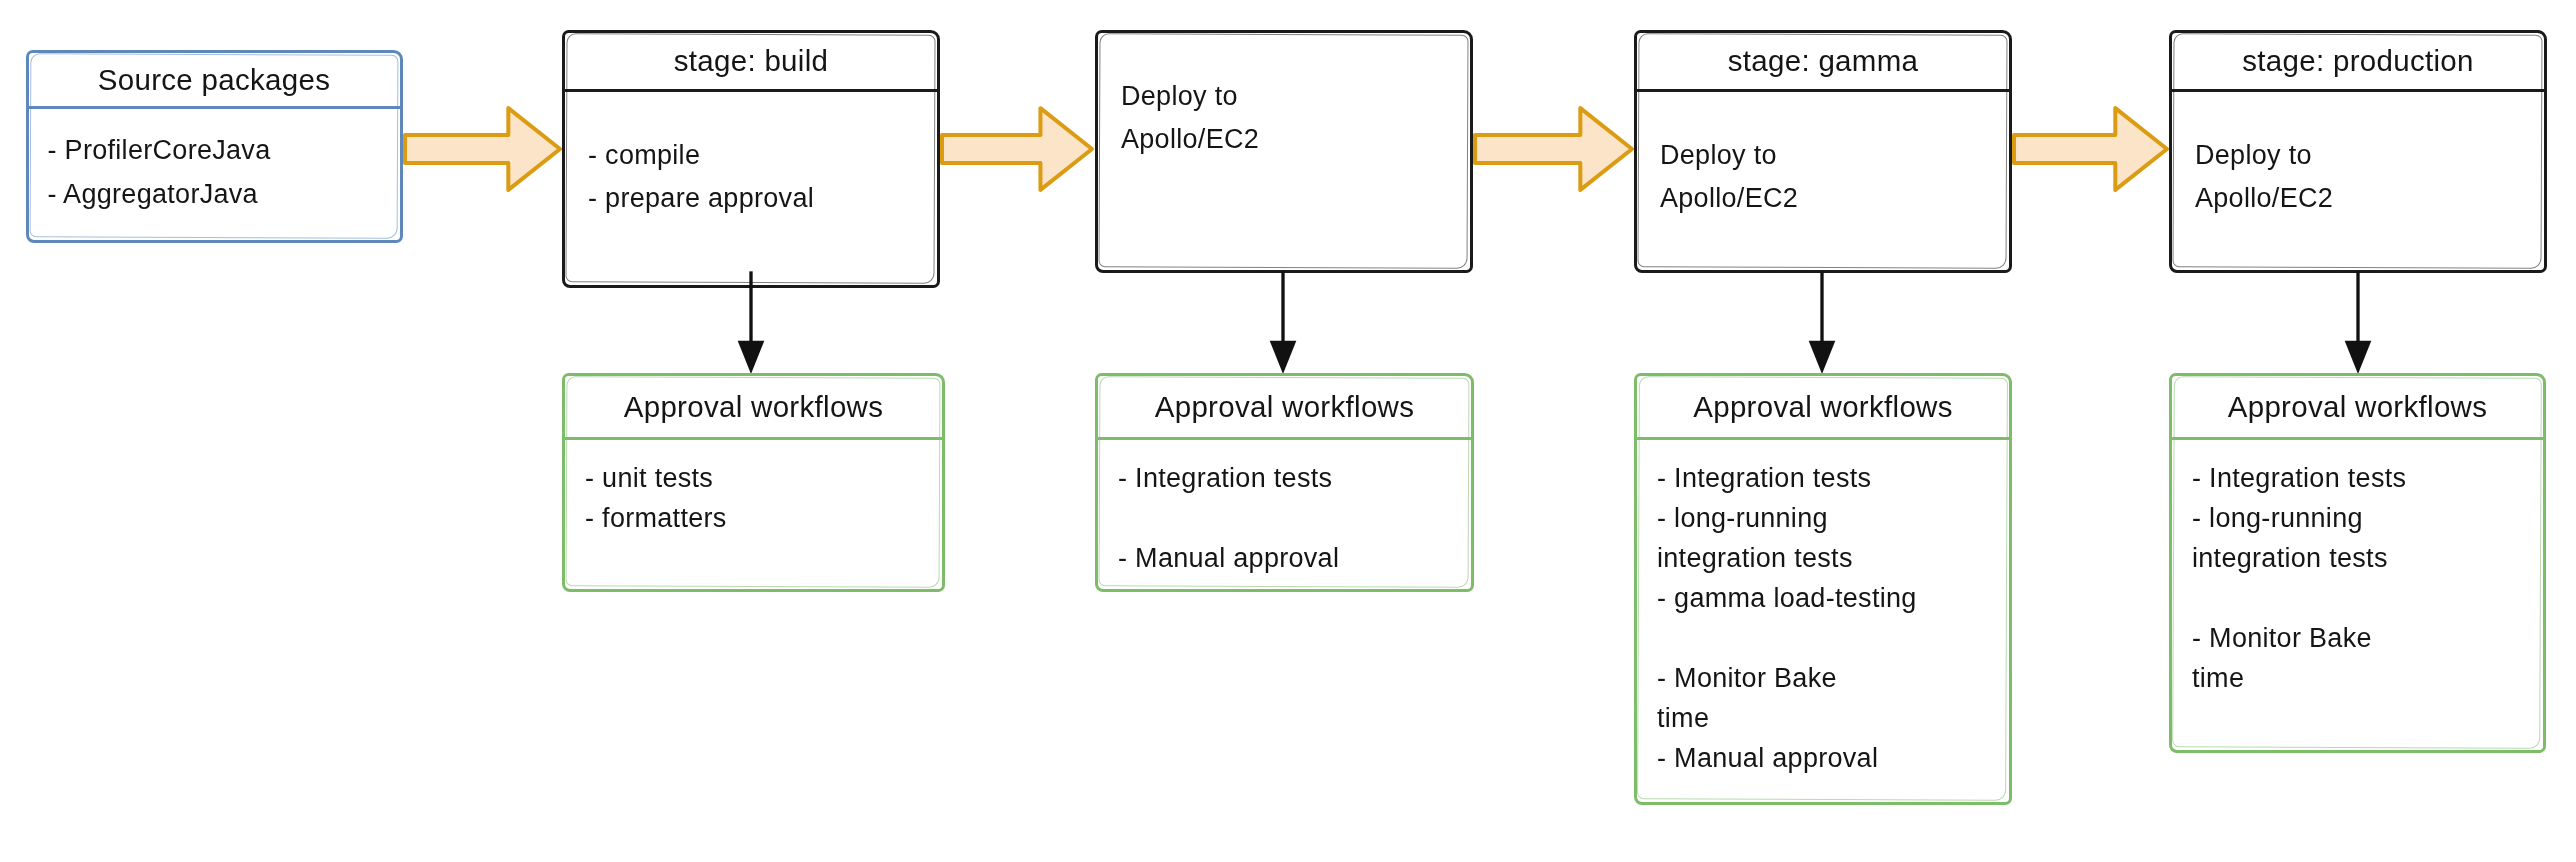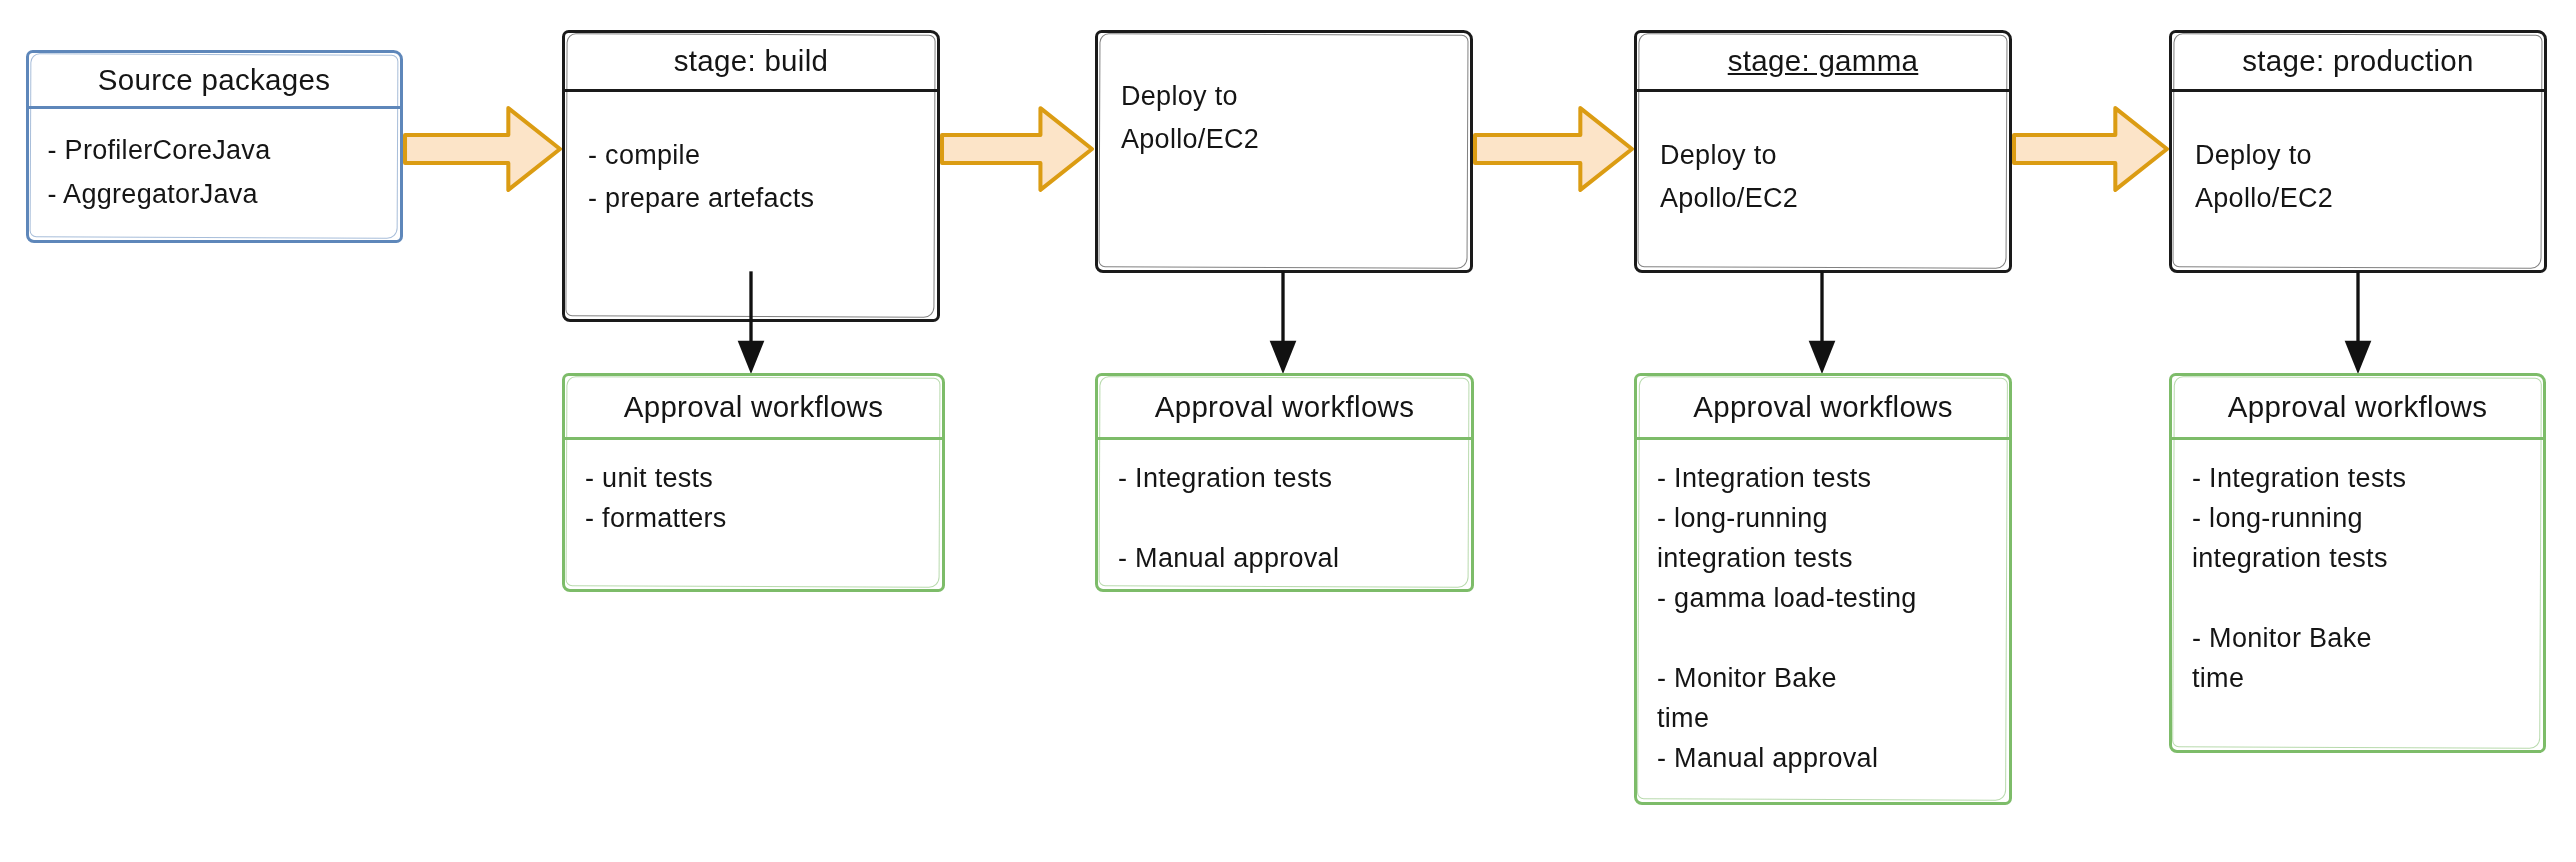--- a/index.html
+++ b/index.html
@@ -86,47 +86,47 @@
     <div class="box-body body--source">
         <div class="line">- ProfilerCoreJava</div>
         <div class="line">- AggregatorJava</div>
       </div>
   </div>
 
   <svg class="flow-arrow" style="left:403px;top:104px;" width="159" height="90" viewBox="0 0 237 134">
     <polygon points="3,46 157,46 157,6 234,67 157,128 157,88 3,88"></polygon>
   </svg>
 
-  <div class="box box--stage" style="left:562px;top:29.5px;width:378px;height:292px;">
+  <div class="box box--stage" style="left:562px;top:29.5px;width:378px;height:258px;">
     <div class="box-header" style="height:59px;">
       <span>stage: build</span>
     </div>
     <div class="box-body body--stage">
         <div class="line">- compile</div>
-        <div class="line">- prepare artefacts</div>
+        <div class="line">- prepare approval</div>
       </div>
   </div>
 
   <svg class="flow-arrow" style="left:940px;top:104px;" width="154" height="90" viewBox="0 0 230 134">
     <polygon points="3,46 150,46 150,6 227,67 150,128 150,88 3,88"></polygon>
   </svg>
 
   <div class="box box--stage" style="left:1095px;top:29.5px;width:378px;height:243px;">
     <div class="box-body body--stage">
         <div class="line">Deploy to</div>
         <div class="line">Apollo/EC2</div>
       </div>
   </div>
 
   <svg class="flow-arrow" style="left:1473px;top:104px;" width="161" height="90" viewBox="0 0 240 134">
     <polygon points="3,46 160,46 160,6 237,67 160,128 160,88 3,88"></polygon>
   </svg>
 
   <div class="box box--stage" style="left:1634px;top:29.5px;width:378px;height:243px;">
-    <div class="box-header" style="height:59px;text-decoration:underline;">
+    <div class="box-header" style="height:59px;">
       <span>stage: gamma</span>
     </div>
     <div class="box-body body--stage">
         <div class="line">Deploy to</div>
         <div class="line">Apollo/EC2</div>
       </div>
   </div>
 
   <svg class="flow-arrow" style="left:2012px;top:104px;" width="157" height="90" viewBox="0 0 234 134">
     <polygon points="3,46 154,46 154,6 231,67 154,128 154,88 3,88"></polygon>

